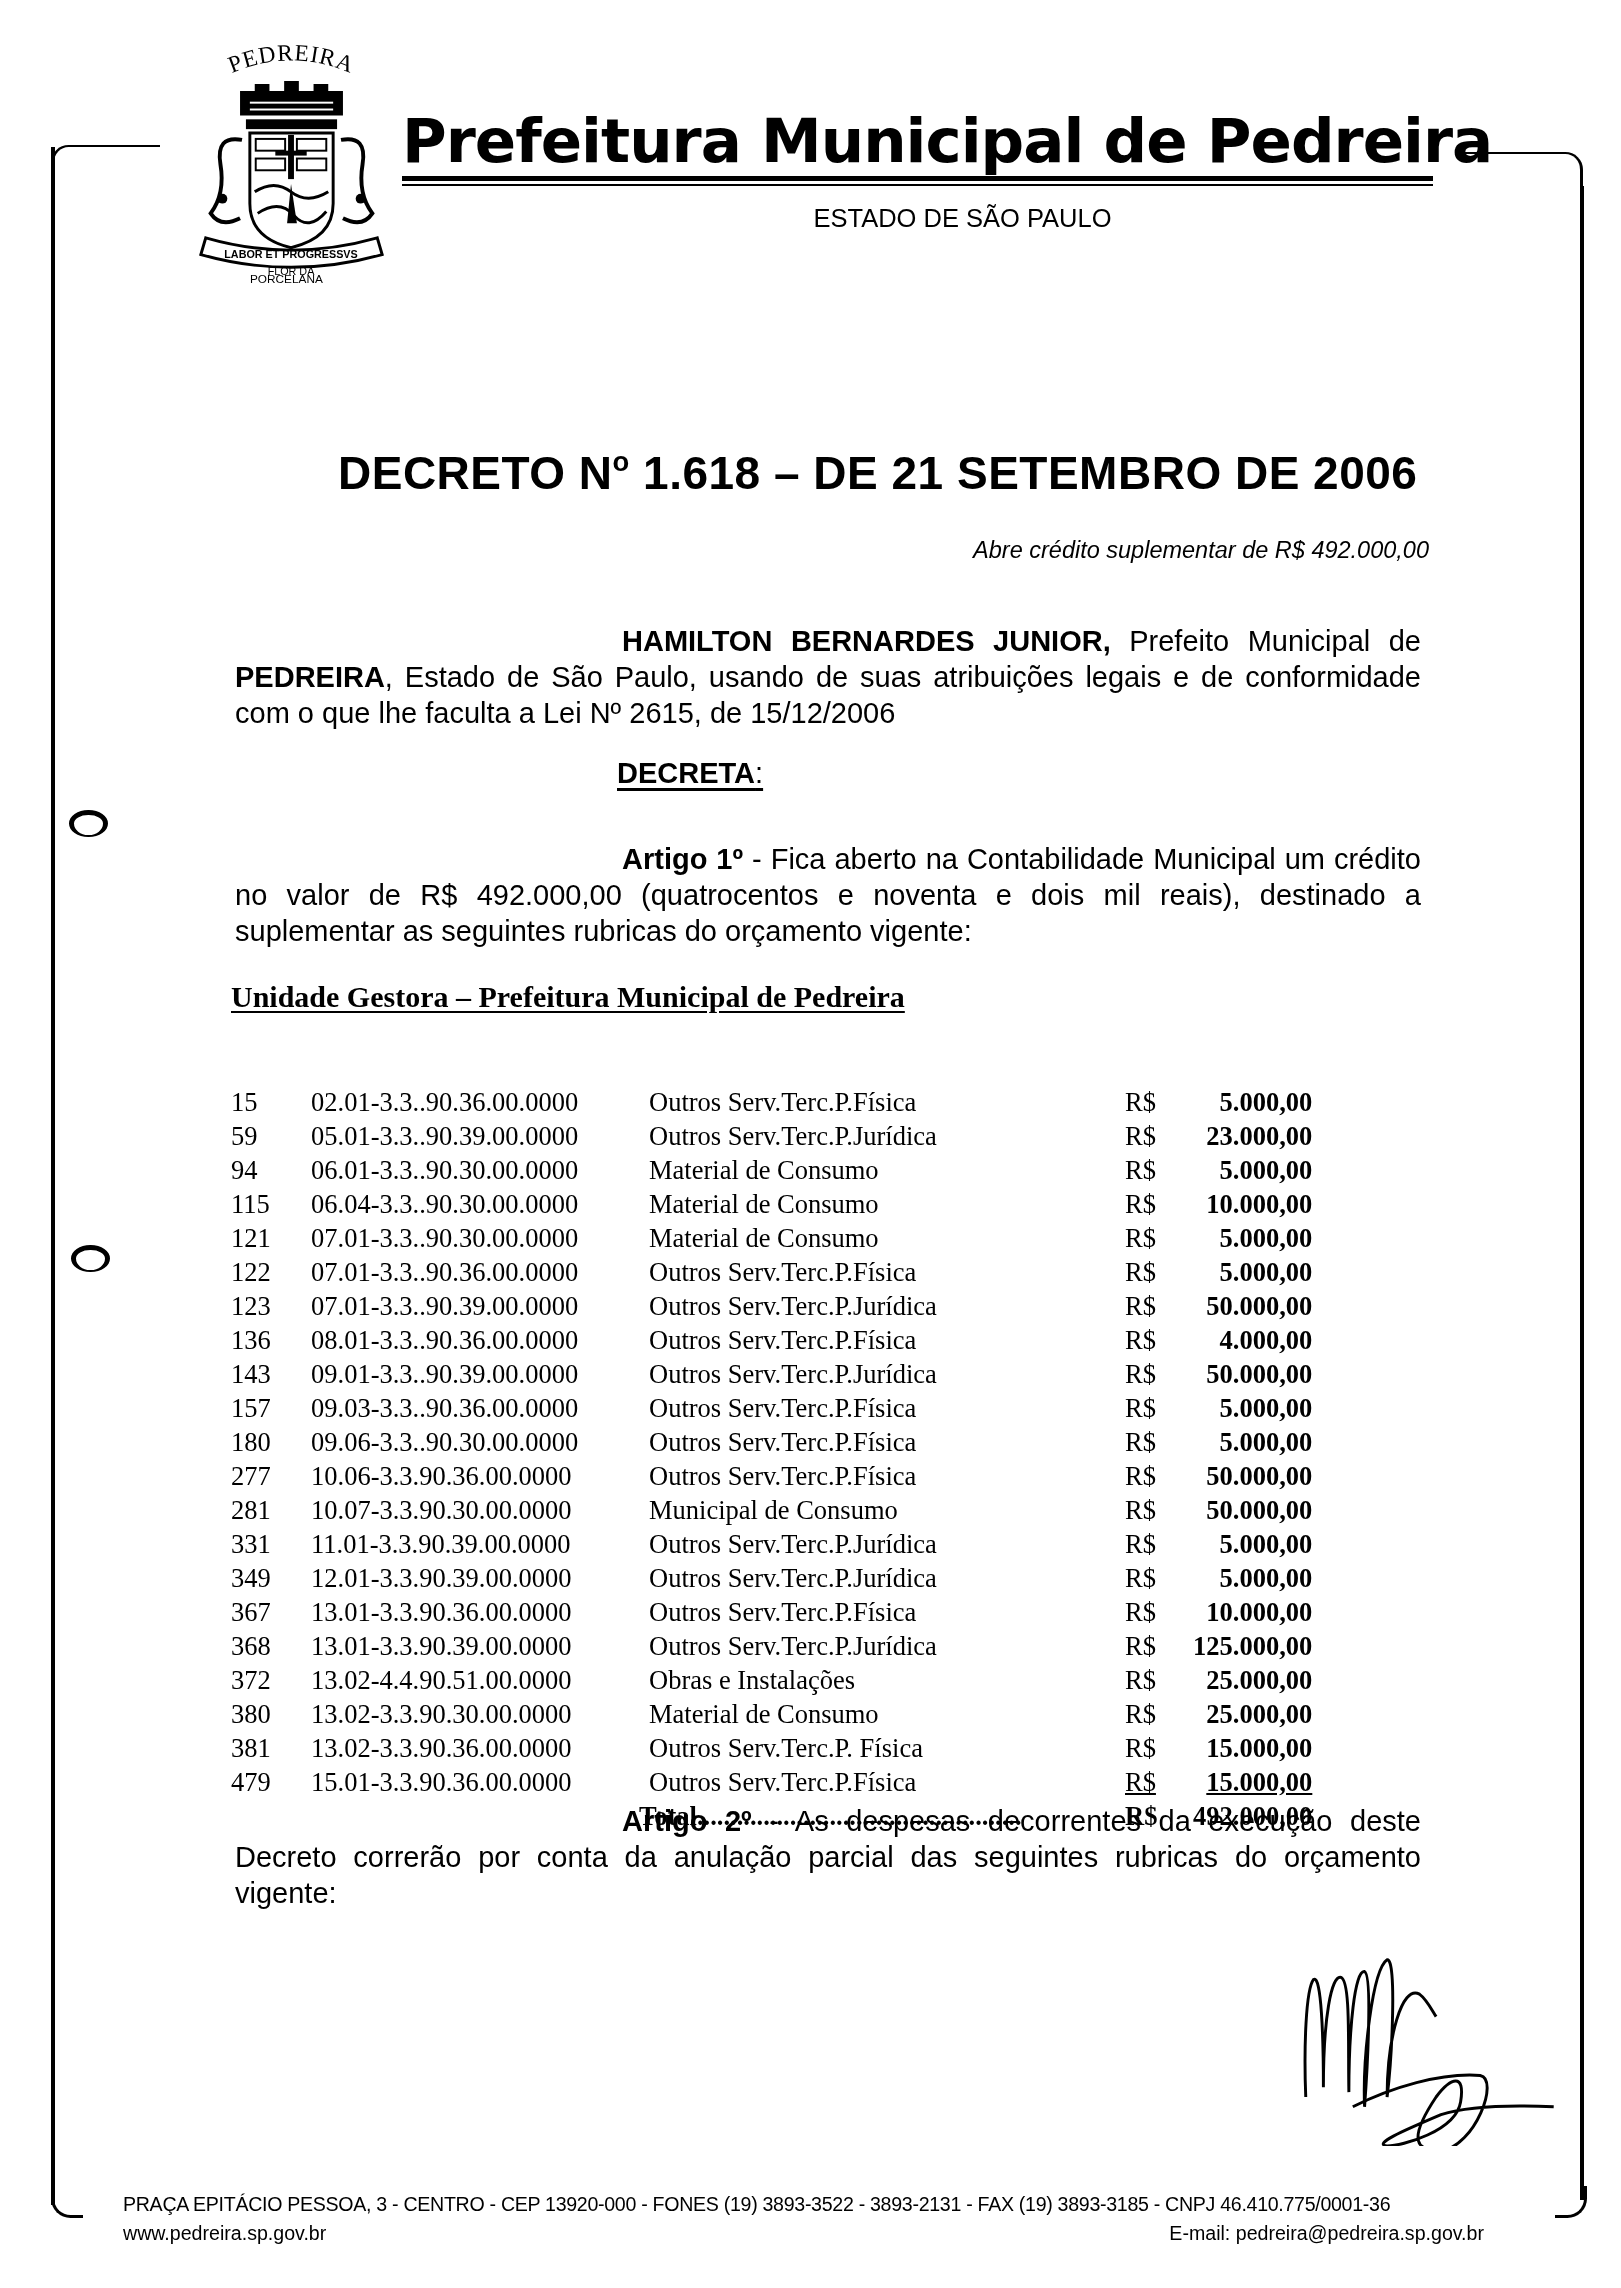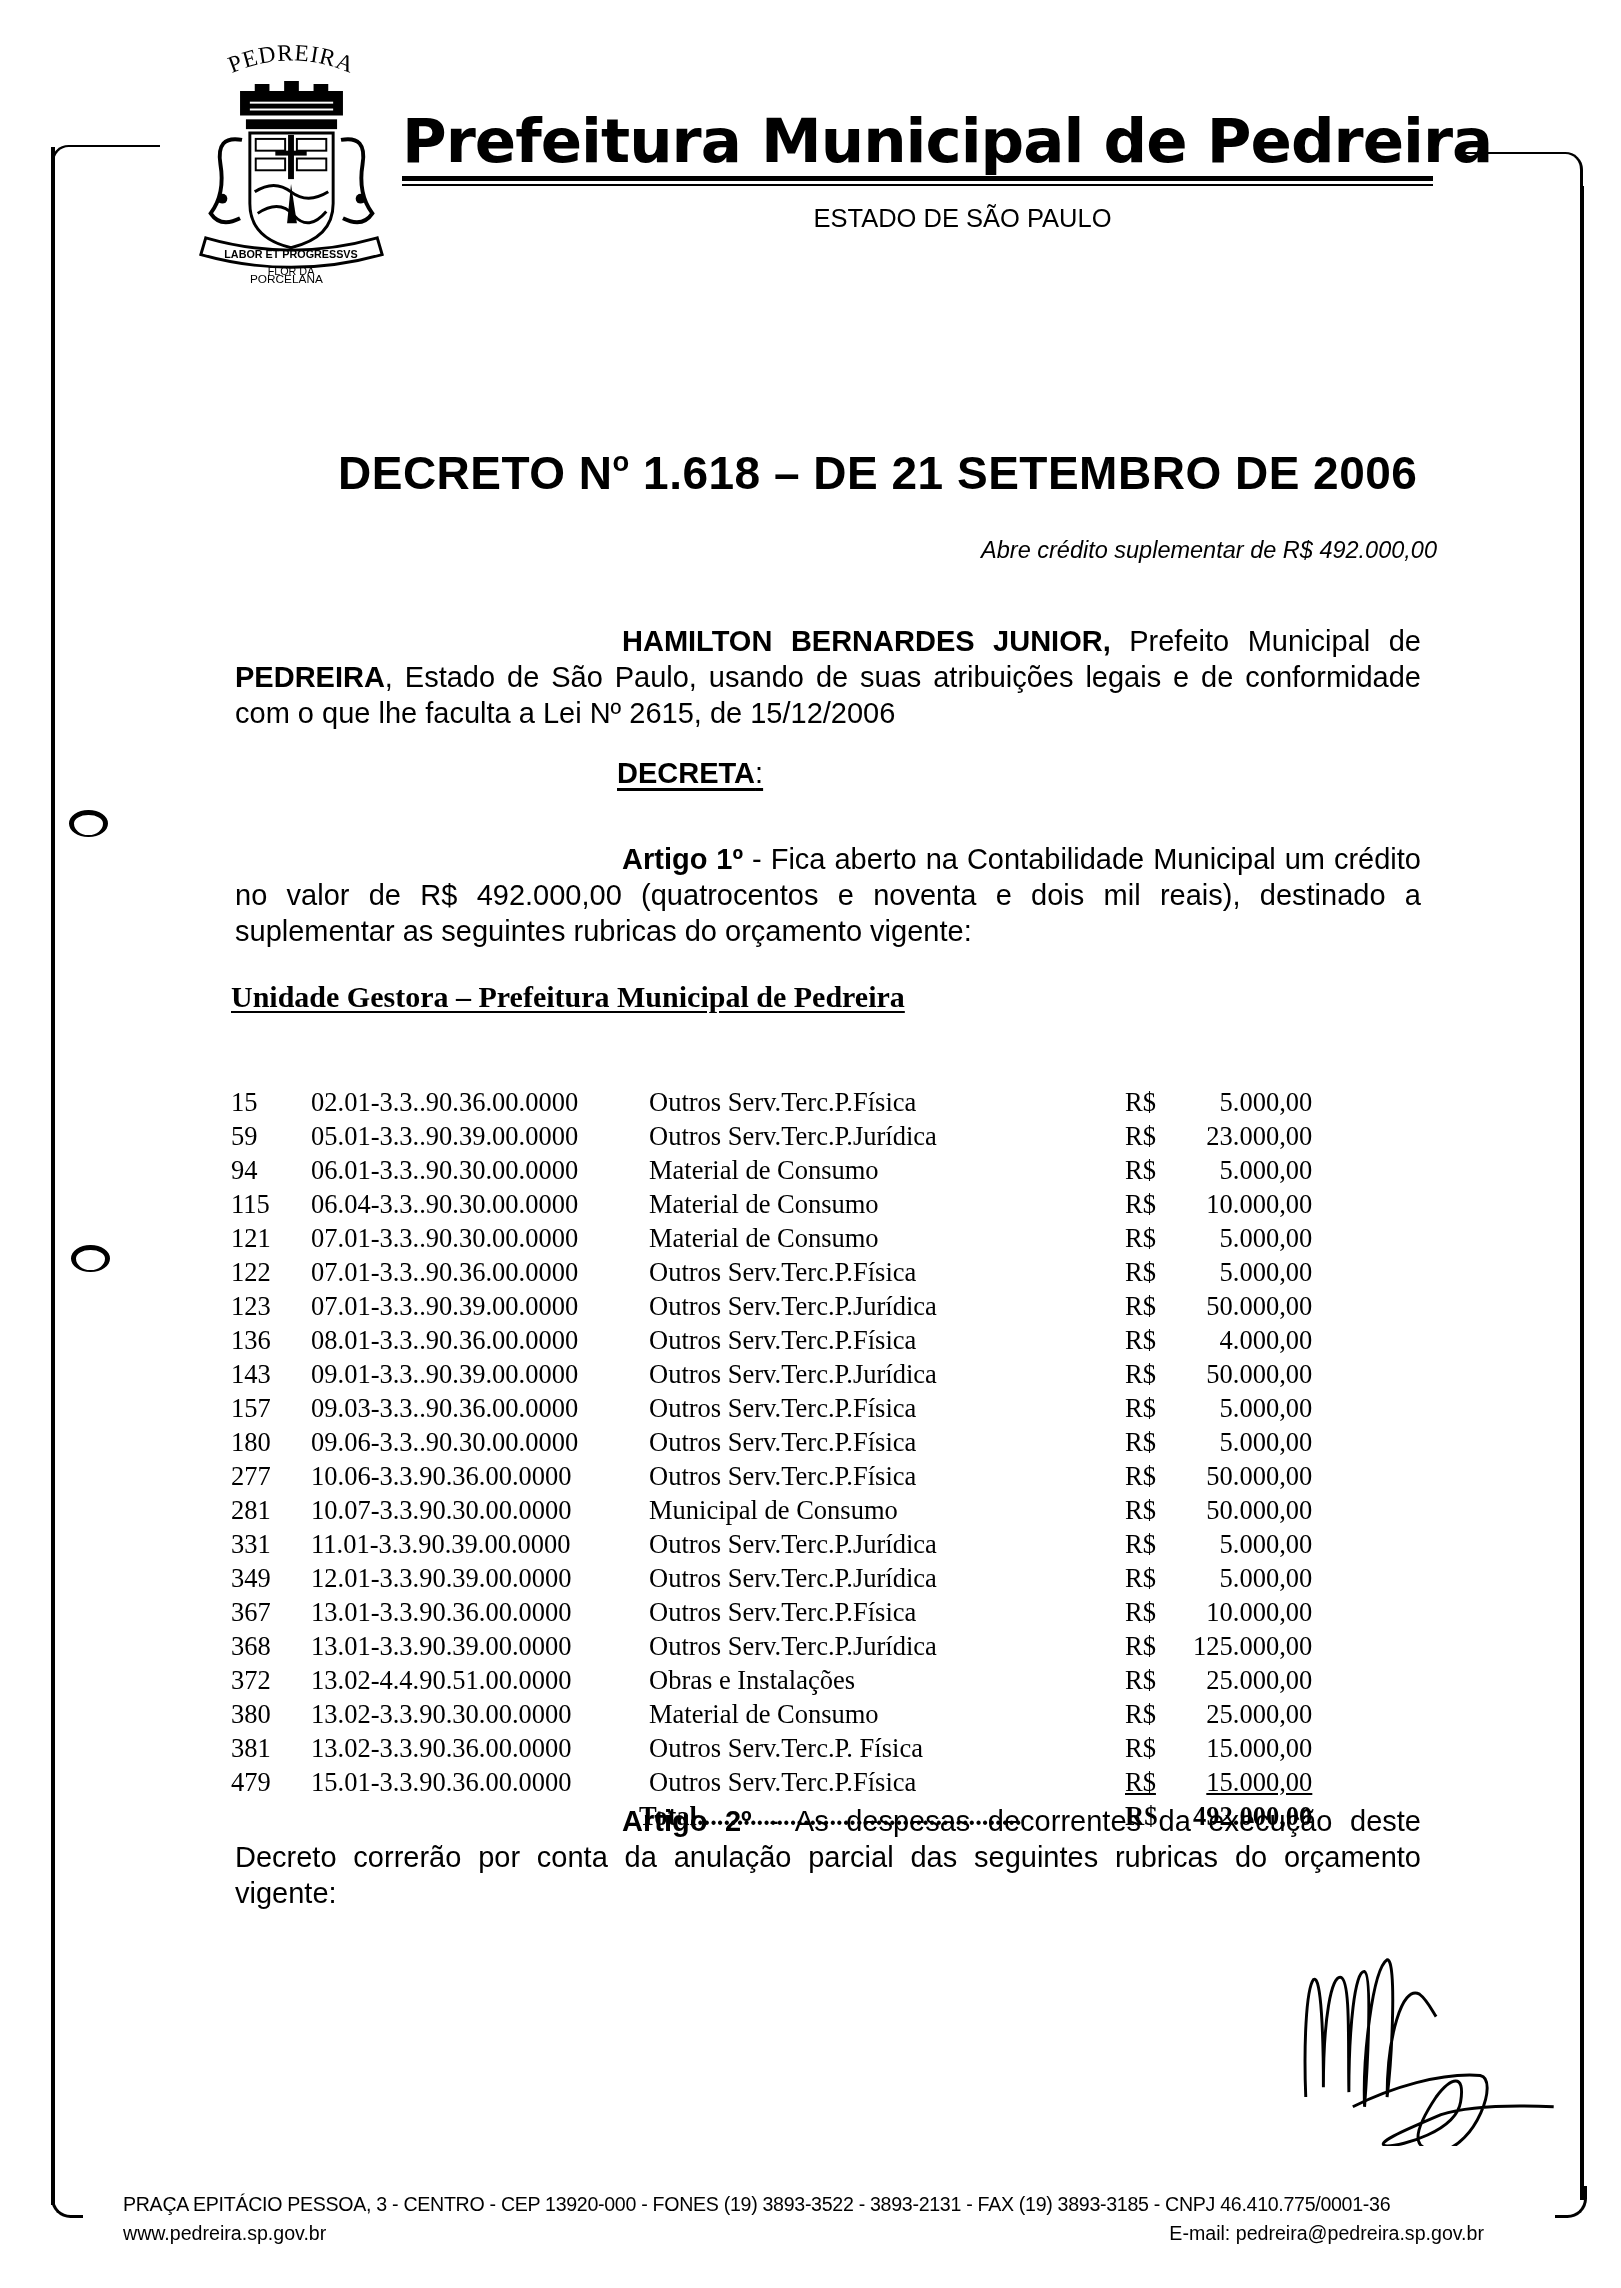--- a/index.html
+++ b/index.html
@@ -15,38 +15,38 @@
 
   .logo { left:181px; top:37px; width:221px; height:245px; }
   .header-title { left:402px; top:106px; font-family:"DejaVu Sans", sans-serif; font-weight:bold; font-size:61px; letter-spacing:-1px; line-height:69px; white-space:nowrap; }
   .rule1 { left:402px; top:176px; width:1031px; height:4.9px; background:#000; }
   .rule2 { left:402px; top:184px; width:1031px; height:2px; background:#000; }
   .state { left:0; width:1621px; top:204px; text-align:center; font-size:25.5px; padding-left:304px; box-sizing:border-box; }
   .state span { display:inline-block; }
 
   .decree-title { left:338px; top:446px; font-size:46px; font-weight:bold; white-space:nowrap; letter-spacing:0.5px; }
   .decree-title sup { font-size:27.4px; vertical-align:17.6px; }
-  .subtitle { right:184px; top:537px; font-size:23.5px; font-style:italic; }
+  .subtitle { right:192px; top:537px; font-size:23.5px; font-style:italic; }
 
   .para { left:235px; width:1186px; font-size:29px; line-height:36px; text-align:justify; }
   .para .indent { display:inline-block; width:387px; }
   .p1 { top:623px; }
   .decreta { left:617px; top:757px; font-size:29px; font-weight:bold; text-decoration:underline; text-decoration-thickness:2.9px; text-underline-offset:4.9px; }
   .decreta .colon { font-weight:normal; text-decoration:none; }
   .p2 { top:841px; }
   .unidade { left:231px; top:980px; font-family:"Liberation Serif", serif; font-size:30px; font-weight:bold; text-decoration:underline; text-decoration-thickness:2px; text-underline-offset:3.9px; }
 
   .table { left:231px; top:1086px; width:1098px; font-family:"Liberation Serif", serif; font-size:26.5px; }
   .row { position:relative; height:34px; line-height:33px; white-space:nowrap; }
   .row span { position:absolute; top:0; }
   .c-num { left:0; }
   .c-code { left:80px; }
   .c-desc { left:418px; }
   .c-rs { left:894px; }
-  .c-amt { right:16.7px; text-align:center; }
+  .c-amt { right:16.7px; text-align:center;font-weight:bold; }
   .row.last .c-rs, .row.last .c-amt { text-decoration:underline; }
   .row.total { font-weight:bold; }
   .row.total .c-desc { left:408px; }
 
   .p3 { top:1803px; }
 
   .signature { left:1294px; top:1950px; width:294px; height:196px; }
   .punch { width:39px; height:27.4px; border:5.9px solid #000; border-radius:50%; box-sizing:border-box; border-right-color:#000; border-bottom-width:2.9px; }
   .punch1 { left:69px; top:810px; }
   .punch2 { left:71px; top:1245px; }

